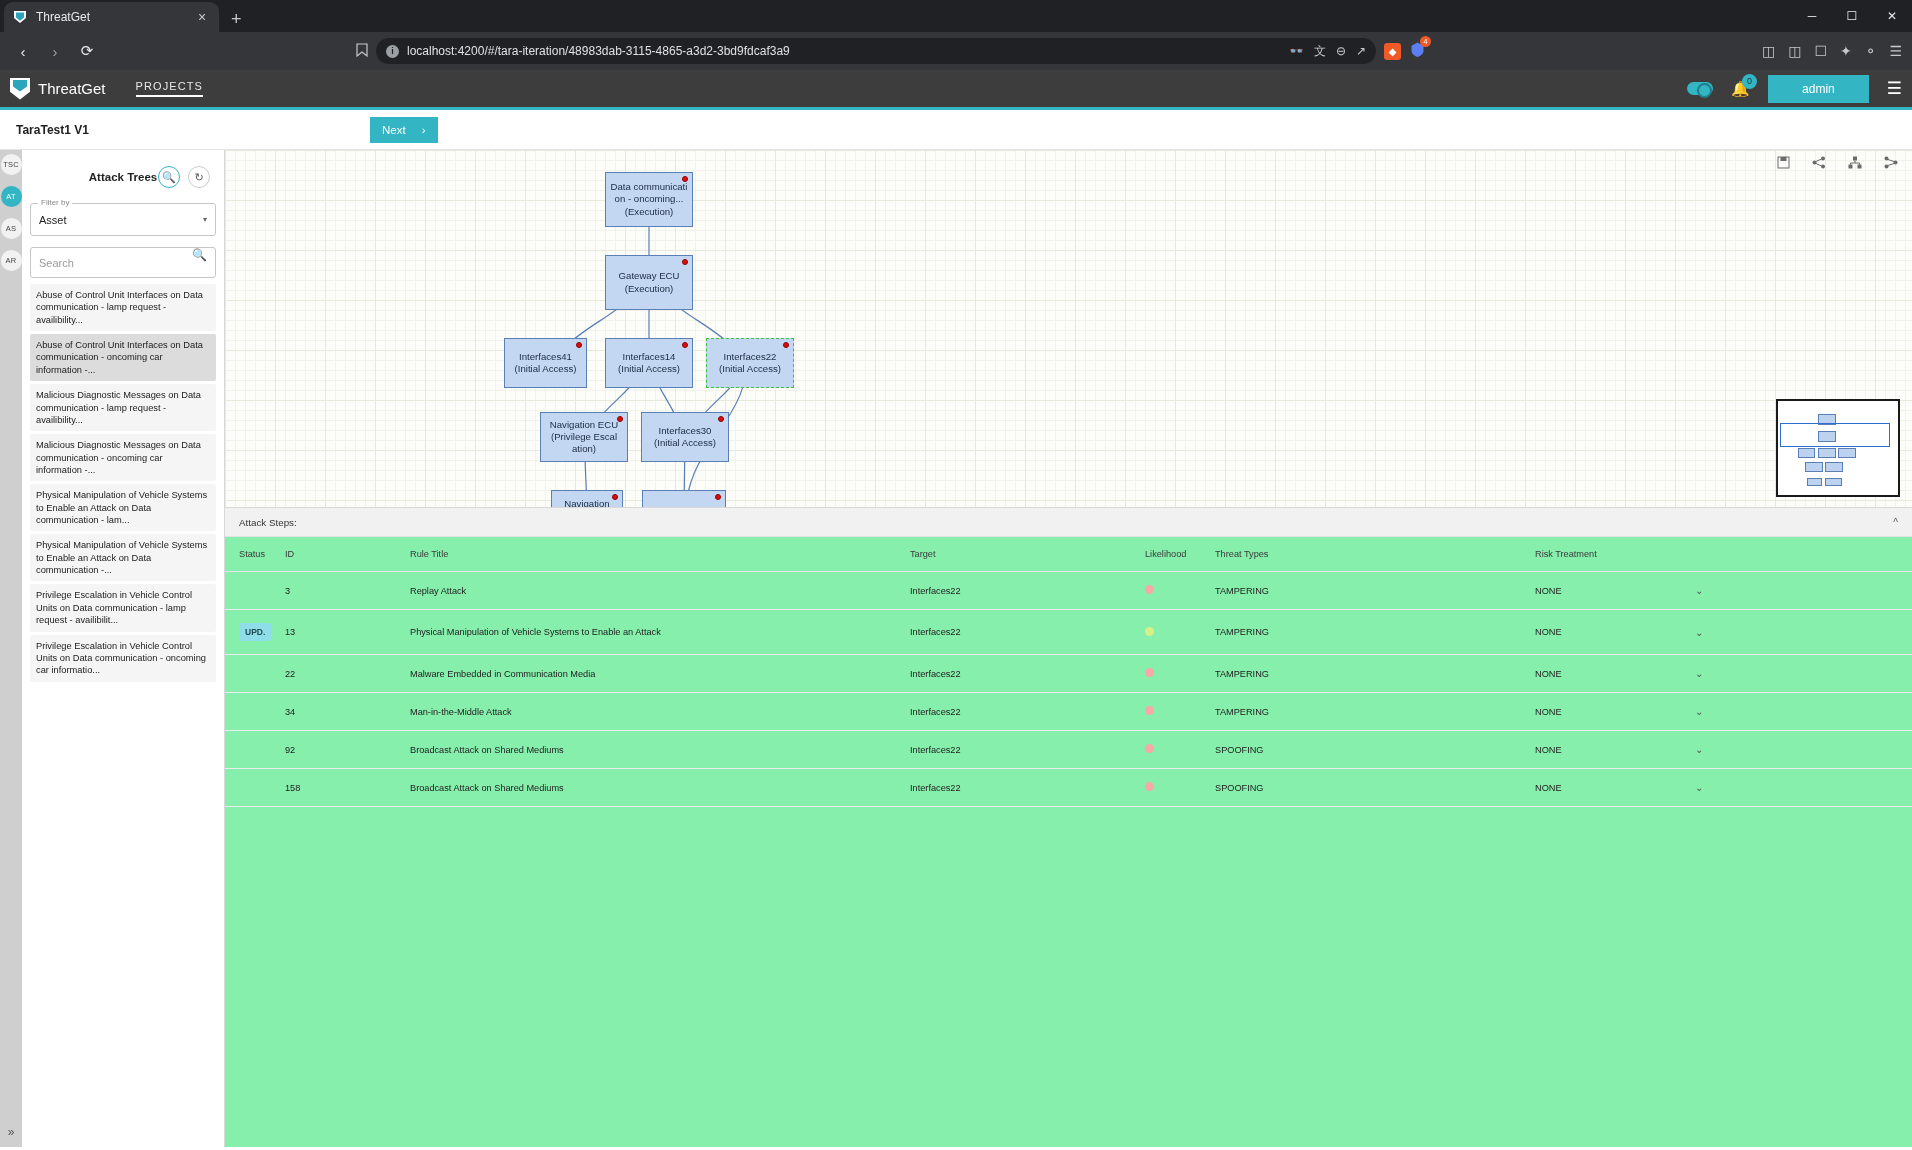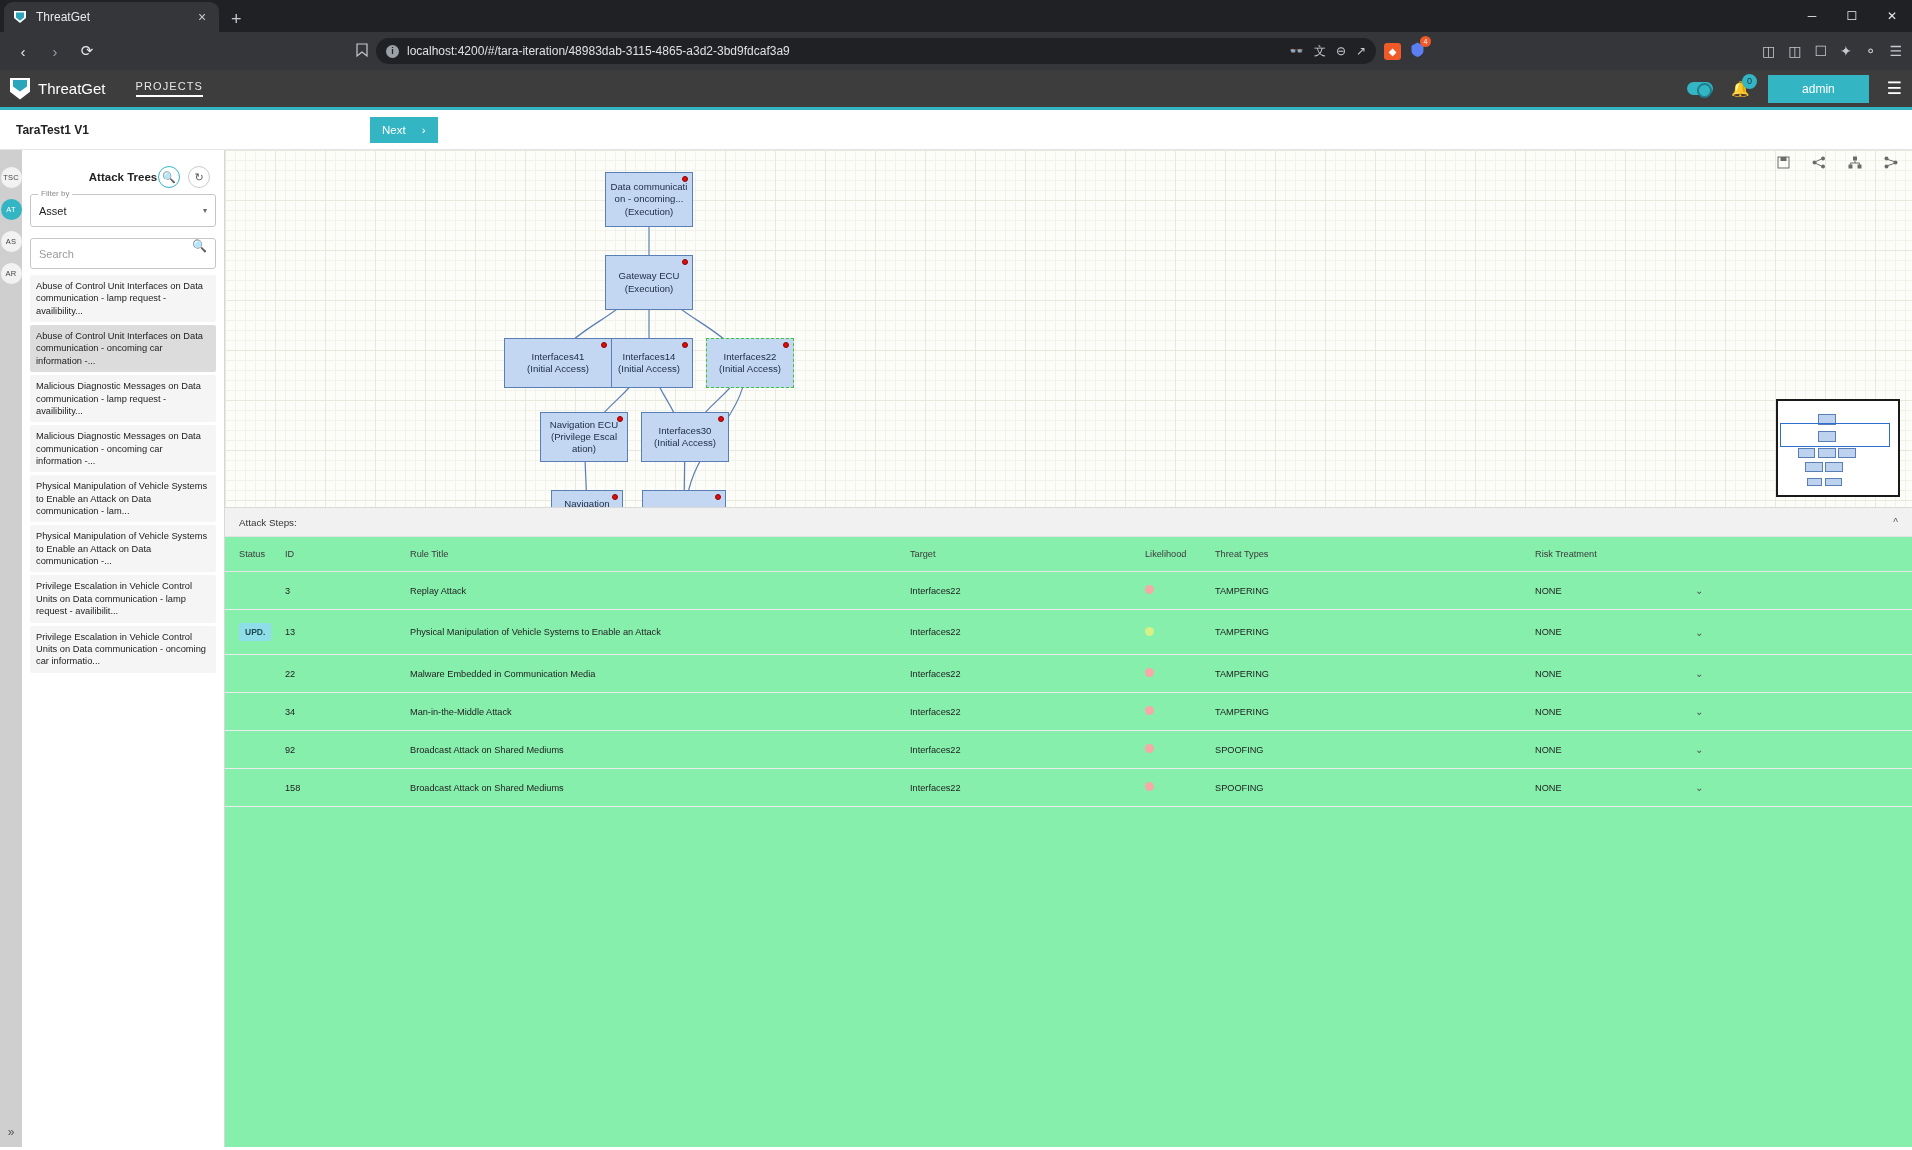--- a/index.html
+++ b/index.html
@@ -112,21 +112,21 @@
   .next-btn {
     background:#33b5c4; color:#fff; border:none; font-size:11.5px; padding:7px 12px; margin-right:24px;
     display:flex; align-items:center; gap:16px; cursor:pointer;
   }
 
   
   .app-body { display:flex; height: calc(1150px - 32px - 38px - 43px - 40px); }
 
   
   .rail {
-    width:22px; background:#cfcfcf; padding-top:17px; display:flex; flex-direction:column;
+    width:22px; background:#cfcfcf; padding-top:4px; display:flex; flex-direction:column;
     align-items:center; gap:11px; position:relative;
   }
   .rail-chip {
     width:21px;height:21px;border-radius:50%; background:#f2f2f2; color:#444; font-size:7.5px;
     display:flex;align-items:center;justify-content:center; cursor:pointer; letter-spacing:.2px;
   }
   .rail-chip.active { background:#33b5c4; color:#ffffff; }
   .rail-expand { position:absolute; bottom:8px; color:#555; font-size:12px; cursor:pointer; }
 
   
@@ -136,21 +136,21 @@
   }
   .sidebar-head { display:flex; align-items:center; justify-content:center; position:relative; height:34px; }
   .sidebar-title { font-size:11.5px; font-weight:bold; color:#222; }
   .round-ico {
     position:absolute; width:22px;height:22px;border-radius:50%; border:1px solid #33b5c4;
     display:flex;align-items:center;justify-content:center; color:#555; font-size:11px; cursor:pointer; background:#fff;
   }
   .round-ico.one { right:36px; }
   .round-ico.two { right:6px; border-color:#cccccc; }
   .filter-field {
-    border:1px solid #c6c6c6; border-radius:3px; height:33px; position:relative;
+    margin-top:9px; border:1px solid #c6c6c6; border-radius:3px; height:33px; position:relative;
     display:flex; align-items:center; padding: 0 8px;
   }
   .filter-legend {
     position:absolute; top:-6px; left:7px; background:#fff; padding:0 3px; font-size:8px; color:#8b8b8b;
   }
   .filter-value { font-size:11px; color:#222; }
   .caret { margin-left:auto; color:#666; font-size:8px; }
   .search-field {
     margin-top:11px; border:1px solid #c6c6c6; border-radius:3px; height:31px;
     display:flex; padding: 0 8px;
@@ -374,21 +374,21 @@
         <div class="node selected" style="left: 481px; top: 188px; width: 88px; height: 50px;">
           <span>Interfaces22</span>
           <span>(Initial Access)</span>
           <span class="dot"></span>
         </div>
         <div class="node" style="left: 380px; top: 188px; width: 88px; height: 50px;">
           <span>Interfaces14</span>
           <span>(Initial Access)</span>
           <span class="dot"></span>
         </div>
-        <div class="node" style="left: 279px; top: 188px; width: 108px; height: 50px;">
+        <div class="node" style="left: 279px; top: 188px; width: 83px; height: 50px;">
           <span>Interfaces41</span>
           <span>(Initial Access)</span>
           <span class="dot"></span>
         </div>
         <div class="node" style="left: 380px; top: 105px; width: 88px; height: 55px;">
           <span>Gateway ECU</span>
           <span>(Execution)</span>
           <span class="dot"></span>
         </div>
         <div class="node" style="left: 380px; top: 22px; width: 88px; height: 55px;">

